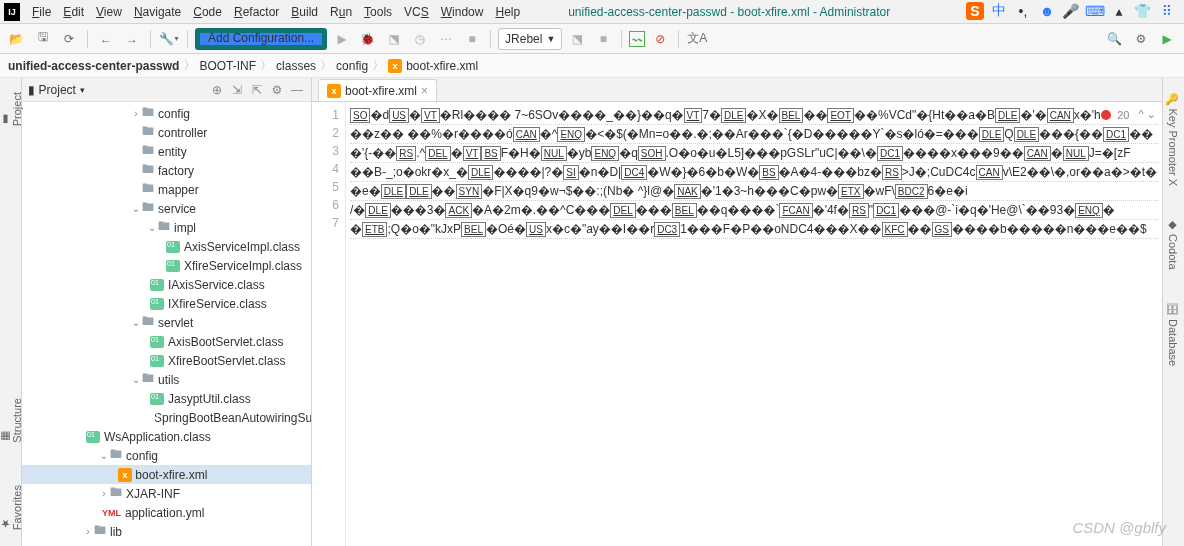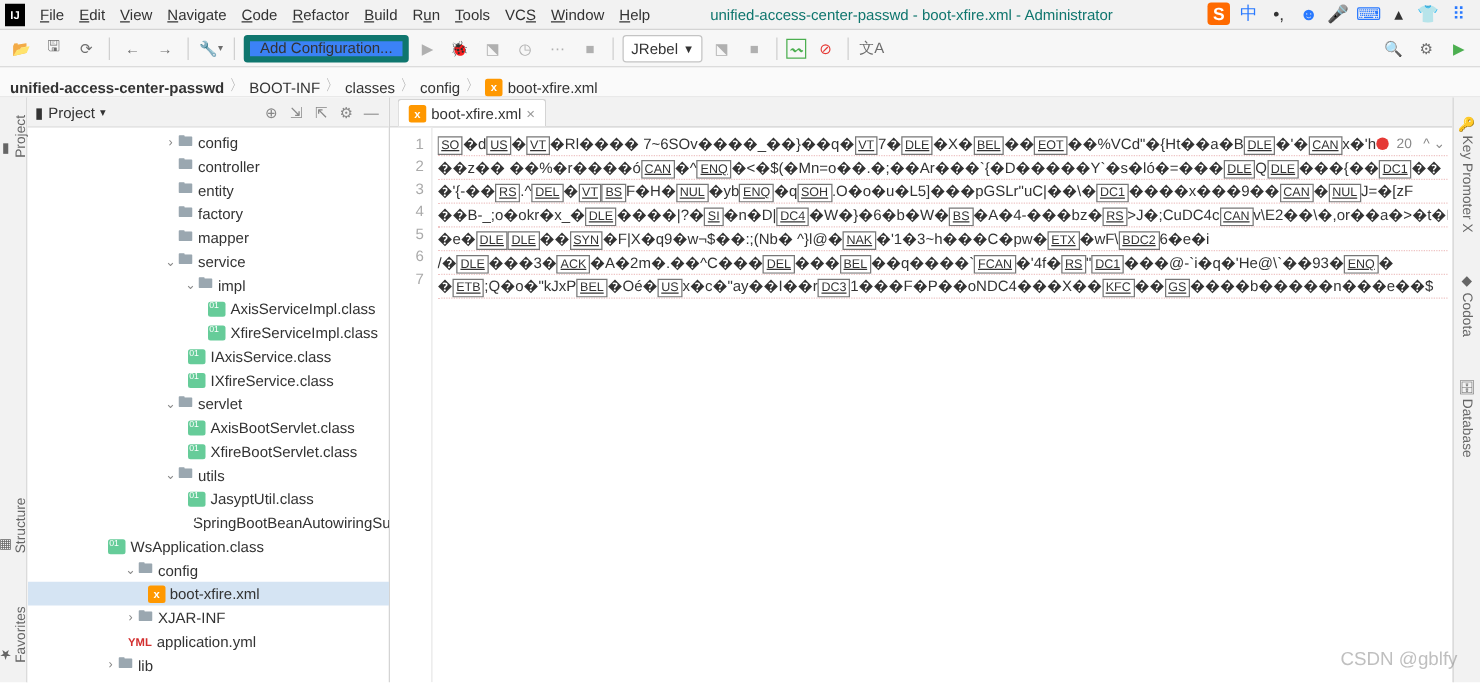--- a/index.html
+++ b/index.html
@@ -13,21 +13,21 @@
 .os-ico { width: 18px; height: 18px; display: flex; align-items: center; justify-content: center; font-size: 14px; }
 .sogou { background: #ff6a00; color: #fff; border-radius: 3px; font-weight: bold; }
 .blue { color: #2979ff; }
 .toolbar { height: 30px; background: #f7f7f7; border-bottom: 1px solid #d4d4d4; display: flex; align-items: center; padding: 0 6px; gap: 4px; }
 .tb-btn { width: 22px; height: 22px; display: flex; align-items: center; justify-content: center; color: #6e6e6e; cursor: pointer; border-radius: 3px; }
 .tb-sep { width: 1px; height: 18px; background: #d0d0d0; margin: 0 3px; }
 .addconf { height: 22px; border: 5px solid #0f766e; background: #3b82f6; border-radius: 3px; padding: 0 8px; display: flex; align-items: flex-end; gap: 6px; cursor: pointer; }
 .jrebel { height: 22px; border: 1px solid #c4c4c4; background: #fff; border-radius: 3px; padding: 0 6px; display: flex; align-items: center; gap: 4px; cursor: pointer; }
 .green-sq { color: #4caf50; border: 1px solid #4caf50; width: 16px; height: 16px; font-size: 10px; display: flex; align-items: center; justify-content: center; }
 .tb-right { margin-left: auto; display: flex; align-items: center; gap: 4px; }
-.breadcrumbs { height: 24px; background: #fafafa; border-bottom: 1px solid #e4e4e4; display: flex; align-items: flex-end; padding: 0 8px; gap: 4px; font-size: 12px; }
+.breadcrumbs { height: 24px; background: #fafafa; border-bottom: 1px solid #e4e4e4; display: flex; align-items: center; padding: 0 8px; gap: 4px; font-size: 12px; }
 .crumb { color: #333; cursor: pointer; }
 .crumb-sep { color: #aaa; }
 .file-ico { width: 14px; height: 14px; display: inline-flex; align-items: center; justify-content: center; font-size: 10px; }
 .orange-x { background: #ff9800; color: #fff; border-radius: 2px; padding: 0 2px; font-size: 9px; font-weight: bold; }
 .main { display: flex; height: calc(100% - 78px); }
 .left-gutter { width: 22px; background: #f2f2f2; border-right: 1px solid #d4d4d4; display: flex; flex-direction: column; align-items: center; padding-top: 8px; gap: 30px; }
 .gutter-lbl { writing-mode: vertical-rl; transform: rotate(180deg); font-size: 11px; color: #666; cursor: pointer; padding: 6px 0; }
 .gutter-lbl.bottom { margin-top: auto; margin-bottom: 10px; }
 .project-panel { width: 290px; border-right: 1px solid #d4d4d4; display: flex; flex-direction: column; background: #fff; }
 .panel-hdr { height: 24px; background: #f2f2f2; border-bottom: 1px solid #e0e0e0; display: flex; align-items: center; padding: 0 6px; gap: 4px; }
@@ -49,21 +49,21 @@
 .notif-links { margin-left: auto; display: flex; gap: 20px; }
 .notif-links span { color: #3873c8; cursor: pointer; }
 .code-area { flex: 1; display: flex; overflow: hidden; font-family: "Consolas", monospace; font-size: 12px; position: relative; }
 .line-nums { width: 34px; background: #fff; border-right: 1px solid #e8e8e8; color: #aaa; text-align: right; padding: 4px 6px 0 0; line-height: 18px; }
 .code-lines { flex: 1; padding: 4px 4px 0 4px; line-height: 18px; overflow: hidden; }
 .code-line { white-space: nowrap; overflow: hidden; text-overflow: clip; color: #333; border-bottom: 1px dotted rgba(200,60,60,.3); }
 .box { border: 1px solid #777; padding: 0 2px; display: inline-block; line-height: 13px; font-size: 10px; text-decoration: underline; }
 .err-ind { position: absolute; right: 6px; top: 6px; display: flex; align-items: center; gap: 6px; font-size: 11px; color: #888; background: #fff; }
 .err-dot { width: 10px; height: 10px; background: #e53935; border-radius: 50%; }
 .right-gutter { width: 22px; background: #f2f2f2; border-left: 1px solid #d4d4d4; display: flex; flex-direction: column; align-items: center; padding-top: 8px; gap: 20px; }
-.watermark { position: absolute; right: 18px; bottom: 10px; color: rgba(128,128,128,.5); font-size: 15px; pointer-events: none; }
+.watermark { position: absolute; right: 18px; bottom: 10px; color: rgba(128,128,128,.5); font-size: 15px; font-style: italic; pointer-events: none; }
 .dim { color: #b0b0b0; }
 </style>
 </head>
 <body>
 
 <div class="menubar">
   <div class="ij-logo">IJ</div>
   <div class="menu-item"><u>F</u><span title="File">ile</span></div>
   <div class="menu-item"><u>E</u>dit</div>
   <div class="menu-item"><u>V</u>iew</div>

